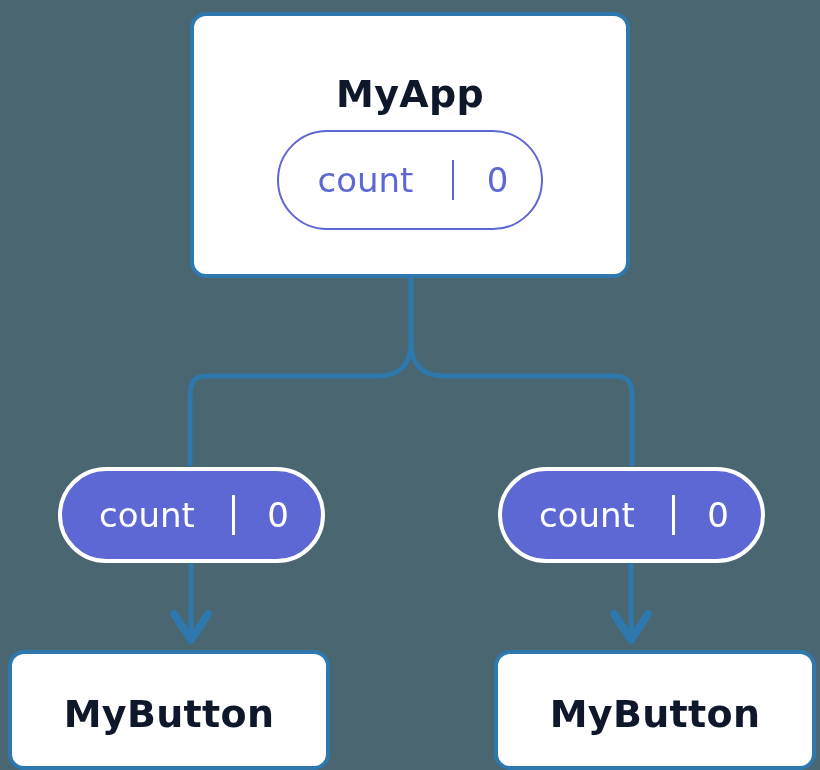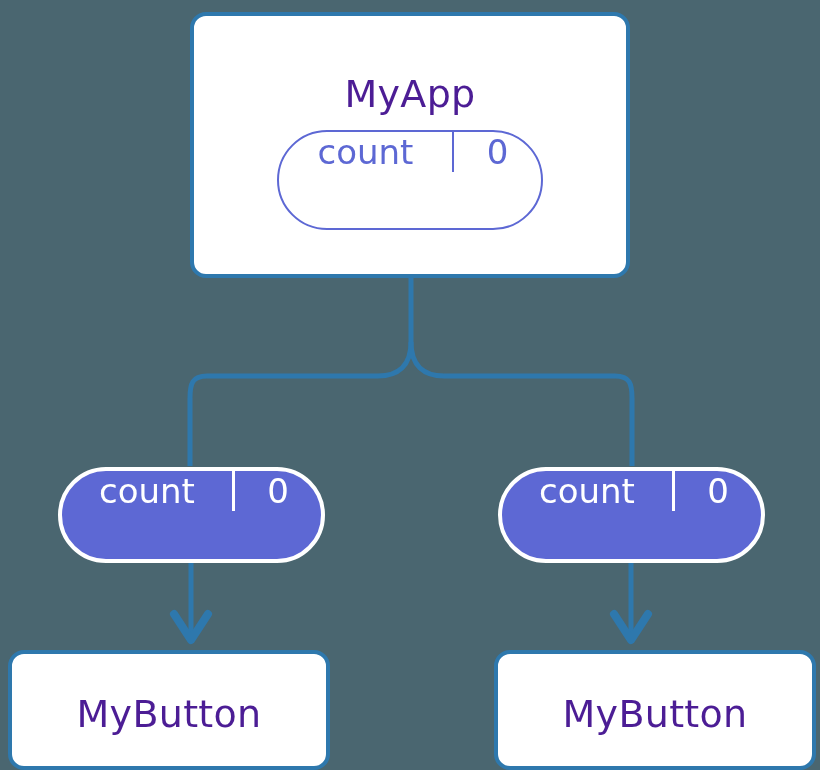--- a/index.html
+++ b/index.html
@@ -30,42 +30,42 @@
     box-sizing: border-box;
     background: #ffffff;
     border: 4px solid #2e78ad;
     border-radius: 16px;
   }
   .component-title {
     position: absolute;
     left: 0;
     right: 0;
     text-align: center;
-    color: #4c1d95;
+    color: #0f172a;
     font-size: 38px;
-    font-weight: 400;
+    font-weight: 700;
     letter-spacing: 0.3px;
     white-space: nowrap;
   }
 
   #app-box   { left: 190px; top: 12px;  width: 440px; height: 266px; }
   #app-box .component-title { top: 56px; }
 
   #btn-left  { left: 8px;   top: 650px; width: 322px; height: 120px; border-bottom-left-radius: 16px; border-bottom-right-radius: 16px; }
   #btn-left .component-title  { top: 38px; }
 
   #btn-right { left: 494px; top: 650px; width: 322px; height: 120px; border-bottom-left-radius: 16px; border-bottom-right-radius: 16px; }
   #btn-right .component-title { top: 38px; }
 
   
   .state-pill {
     position: absolute;
     box-sizing: border-box;
     display: flex;
-    align-items: flex-start;
+    align-items: center;
     border-radius: 999px;
     overflow: hidden;
   }
   .pill-key, .pill-val {
     display: flex;
     align-items: center;
     justify-content: center;
     font-size: 34px;
     font-weight: 400;
     white-space: nowrap;

